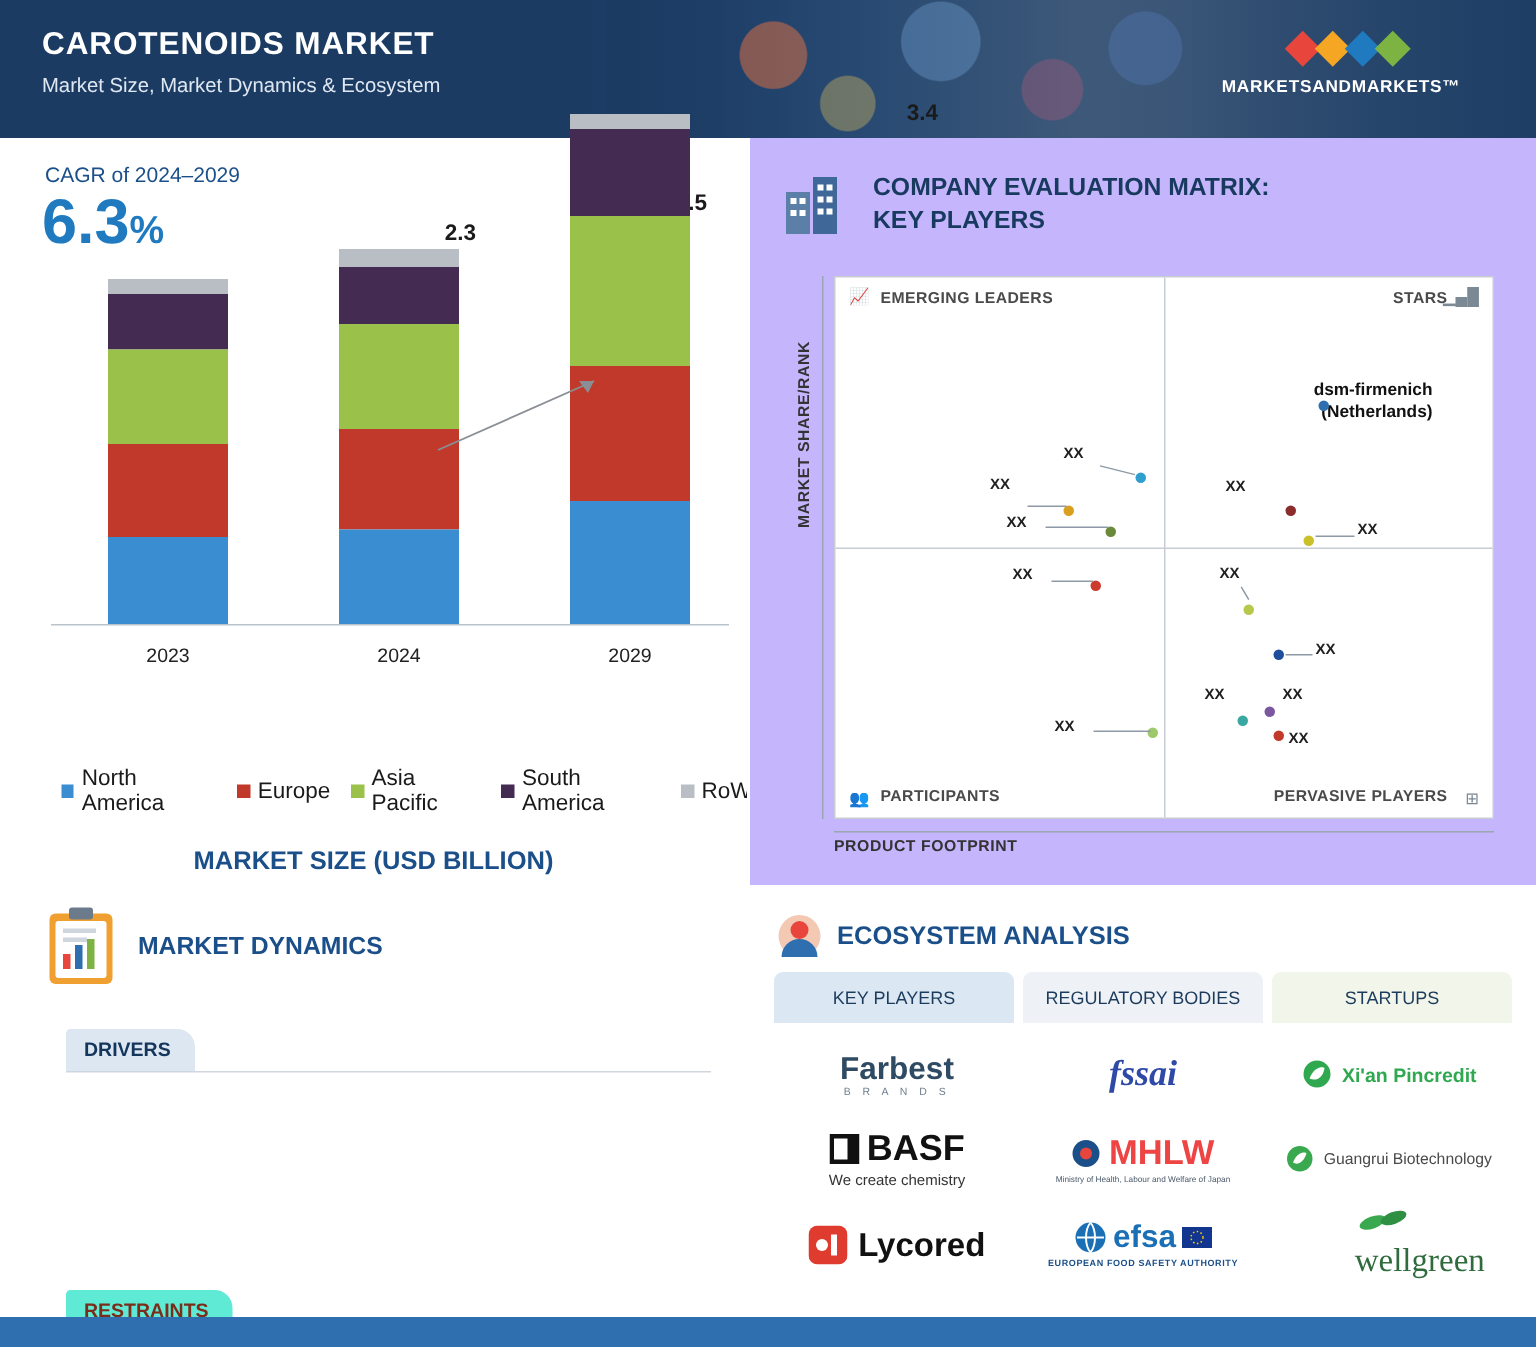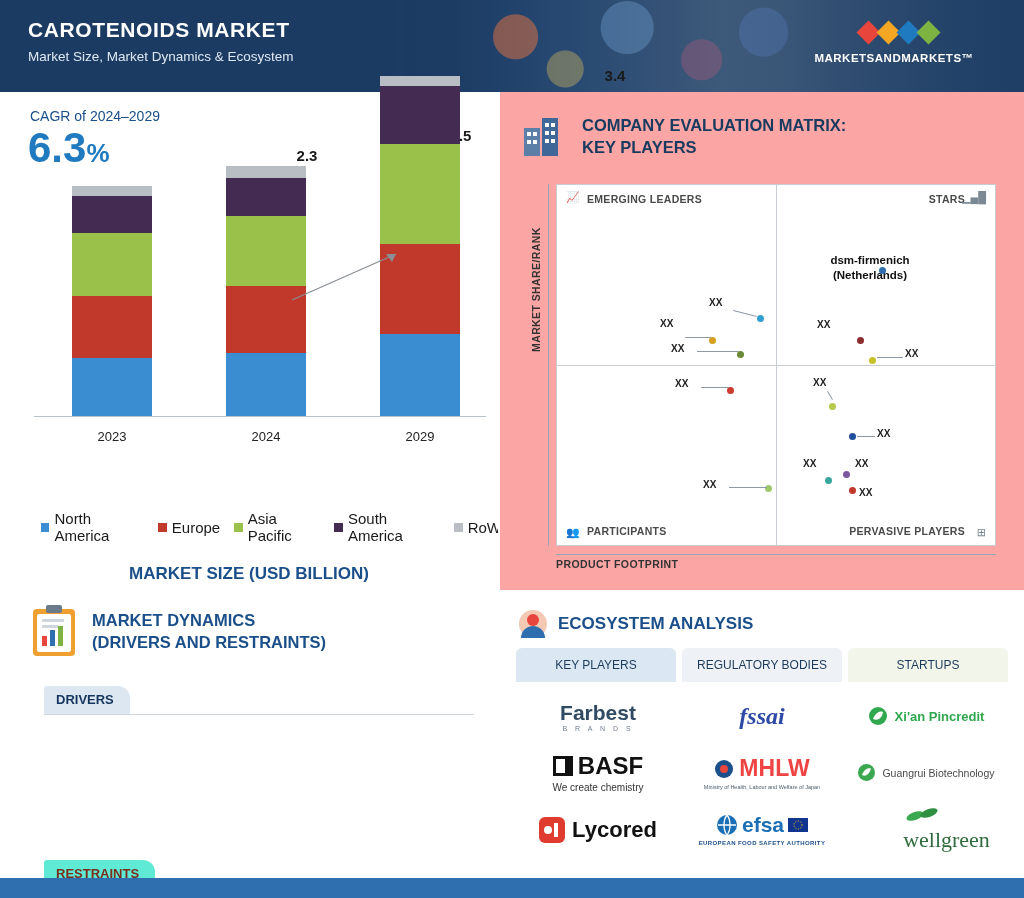--- a/index.html
+++ b/index.html
@@ -90,39 +90,39 @@
     position: relative; padding-left: 20px; font-size: 14px; color: #222;
     margin-bottom: 13px; line-height: 1.35;
   }
   .bullets li:before {
     content: "▪"; position: absolute; left: 3px; top: -1px; color: #4a4a4a; font-size: 13px;
   }
 
   
   .matrix-panel {
     position: absolute; left: 498px; top: 92px; width: 526px; height: 498px;
-    background: #fca5a5; border-left: 2px solid #ffffff;
+    background: #c4b5fd; border-left: 2px solid #ffffff;
   }
   .matrix-head { position: absolute; left: 22px; top: 22px; display: flex; gap: 14px; align-items: flex-start; }
   .matrix-title { font-size: 16.5px; font-weight: bold; color: #173a5e; line-height: 1.35; }
   .building-icon { width: 46px; height: 44px; position: relative; }
 
   .matrix-box {
     position: absolute; left: 56px; top: 92px; width: 440px; height: 362px;
     background: #ffffff; border: 1px solid #c7cdd3;
   }
   .quad-v { position: absolute; left: 50%; top: 0; width: 1px; height: 100%; background: #c7cdd3; }
   .quad-h { position: absolute; left: 0; top: 50%; width: 100%; height: 1px; background: #c7cdd3; }
   .quad-label { position: absolute; font-size: 10.5px; font-weight: bold; color: #4a4a4a; letter-spacing: .3px; }
   .corner-ic { position: absolute; font-size: 11px; color: #7b8995; }
   .dot { position: absolute; width: 7px; height: 7px; border-radius: 50%; }
   .xx { position: absolute; font-size: 10px; font-weight: bold; color: #222; }
   .lead { position: absolute; height: 1px; background: #8d9aa6; }
   .dsm-label {
-    position: absolute; font-size: 11.5px; font-weight: bold; color: #111; text-align: center; line-height: 1.3;
+    position: absolute; font-size: 11.5px; font-weight: bold; color: #111; text-align: right; line-height: 1.3;
   }
   .axis-y-label {
     position: absolute; left: 30px; top: 260px; font-size: 10.5px; font-weight: bold;
     color: #333; transform: rotate(-90deg); transform-origin: left top; white-space: nowrap; letter-spacing: .4px;
   }
   .axis-x-label { position: absolute; left: 56px; top: 466px; font-size: 10.5px; font-weight: bold; color: #333; letter-spacing: .4px; }
   .arrow-y { position: absolute; left: 48px; top: 92px; width: 1px; height: 362px; background: #9aa6b2; }
   .arrow-x { position: absolute; left: 56px; top: 462px; width: 440px; height: 1px; background: #9aa6b2; }
 
   
@@ -247,21 +247,20 @@
           <rect x="16" y="1" width="16" height="8" rx="2" fill="#6b7b8c"></rect>
           <rect x="12" y="32" width="5" height="10" fill="#e8453c"></rect>
           <rect x="20" y="26" width="5" height="16" fill="#2f6fb0"></rect>
           <rect x="28" y="22" width="5" height="20" fill="#7cb342"></rect>
           <rect x="12" y="15" width="22" height="3" fill="#cfd6dd"></rect>
           <rect x="12" y="21" width="16" height="3" fill="#cfd6dd"></rect>
         </svg>
       </div>
       <div class="dyn-text">
         <div>MARKET DYNAMICS</div>
-        <div>(DRIVERS AND RESTRAINTS)</div>
       </div>
     </div>
 
     <div style="position:absolute; left:44px; top:594px; width:430px;">
       <span class="tab-pill">DRIVERS</span>
       <div class="rule"></div>
     </div>
 
     <div style="position:absolute; left:44px; top:768px; width:430px;">
       <span class="tab-pill restraint">RESTRAINTS</span>

